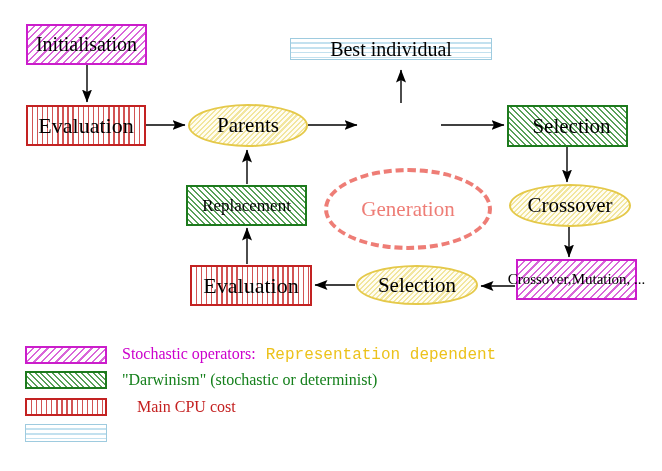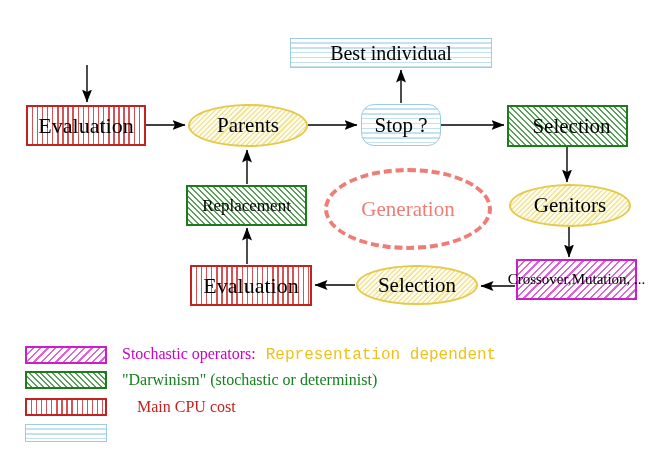--- a/index.html
+++ b/index.html
@@ -37,21 +37,21 @@
   }
   .generation-ellipse {
     border:4.5px dashed #ee7d76; border-radius:50%;
     color:#ee7d76; background:transparent;
   }
 
   
   .n-init        { left:26px;  top:24px;  width:121px; height:41px; font-size:20px; }
   .n-eval-top    { left:26px;  top:105px; width:120px; height:41px; font-size:22px; }
   .n-parents     { left:188px; top:104px; width:120px; height:43px; font-size:21px; }
-  .n-best        { left:290px; top:38px;  width:202px; height:30px; font-size:20px; }
+  .n-best        { left:290px; top:38px;  width:202px; height:22px; font-size:20px; }
   .n-stop        { left:361px; top:104px; width:80px;  height:42px; font-size:21px; border-radius:13px; }
   .n-selection   { left:507px; top:105px; width:121px; height:42px; font-size:21px;padding-left:8px; }
   .n-replacement { left:186px; top:185px; width:121px; height:41px; font-size:17px; }
   .n-generation  { left:324px; top:168px; width:168px; height:82px; font-size:21px; }
   .n-genitors    { left:509px; top:184px; width:122px; height:43px; font-size:21px; }
   .n-eval-bottom { left:190px; top:265px; width:122px; height:41px; font-size:22px; }
   .n-offspring   { left:356px; top:265px; width:122px; height:40px; font-size:21px; }
   .n-crossover   { left:516px; top:259px; width:121px; height:41px; font-size:15px; }
 
   .arrows { position:absolute; left:0; top:0; width:662px; height:471px; pointer-events:none; }
@@ -84,51 +84,51 @@
     <line x1="401" y1="103" x2="401" y2="70" stroke="#000" stroke-width="1.4" marker-end="url(#ah)"></line>
     <line x1="441" y1="125" x2="504" y2="125" stroke="#000" stroke-width="1.4" marker-end="url(#ah)"></line>
     <line x1="567" y1="147" x2="567" y2="182" stroke="#000" stroke-width="1.4" marker-end="url(#ah)"></line>
     <line x1="569" y1="227" x2="569" y2="257" stroke="#000" stroke-width="1.4" marker-end="url(#ah)"></line>
     <line x1="515" y1="286" x2="481" y2="286" stroke="#000" stroke-width="1.4" marker-end="url(#ah)"></line>
     <line x1="355" y1="285" x2="315" y2="285" stroke="#000" stroke-width="1.4" marker-end="url(#ah)"></line>
     <line x1="247" y1="264" x2="247" y2="228" stroke="#000" stroke-width="1.4" marker-end="url(#ah)"></line>
     <line x1="247" y1="184" x2="247" y2="150" stroke="#000" stroke-width="1.4" marker-end="url(#ah)"></line>
   </svg>
 
+  <div class="node n-init hatch-magenta">
+    <span>Initialisation</span>
+  </div>
 
   <div class="node n-eval-top stripe-red">
     <span>Evaluation</span>
   </div>
 
   <div class="node n-parents ellipse fill-yellow">
     <span>Parents</span>
   </div>
 
   <div class="node n-best stripe-cyan">
     <span>Best individual</span>
   </div>
 
-  <div class="node n-stop stripe-cyan">
-    <span>Stop ?</span>
-  </div>
 
   <div class="node n-selection hatch-green">
     <span>Selection</span>
   </div>
 
   <div class="node n-generation generation-ellipse">
     <span>Generation</span>
   </div>
 
   <div class="node n-replacement hatch-green">
     <span>Replacement</span>
   </div>
 
   <div class="node n-genitors ellipse fill-yellow">
-    <span>Genitors</span>
+    <span>Crossover</span>
   </div>
 
   <div class="node n-eval-bottom stripe-red">
     <span>Evaluation</span>
   </div>
 
   <div class="node n-offspring ellipse fill-yellow">
     <span>Selection</span>
   </div>
 

